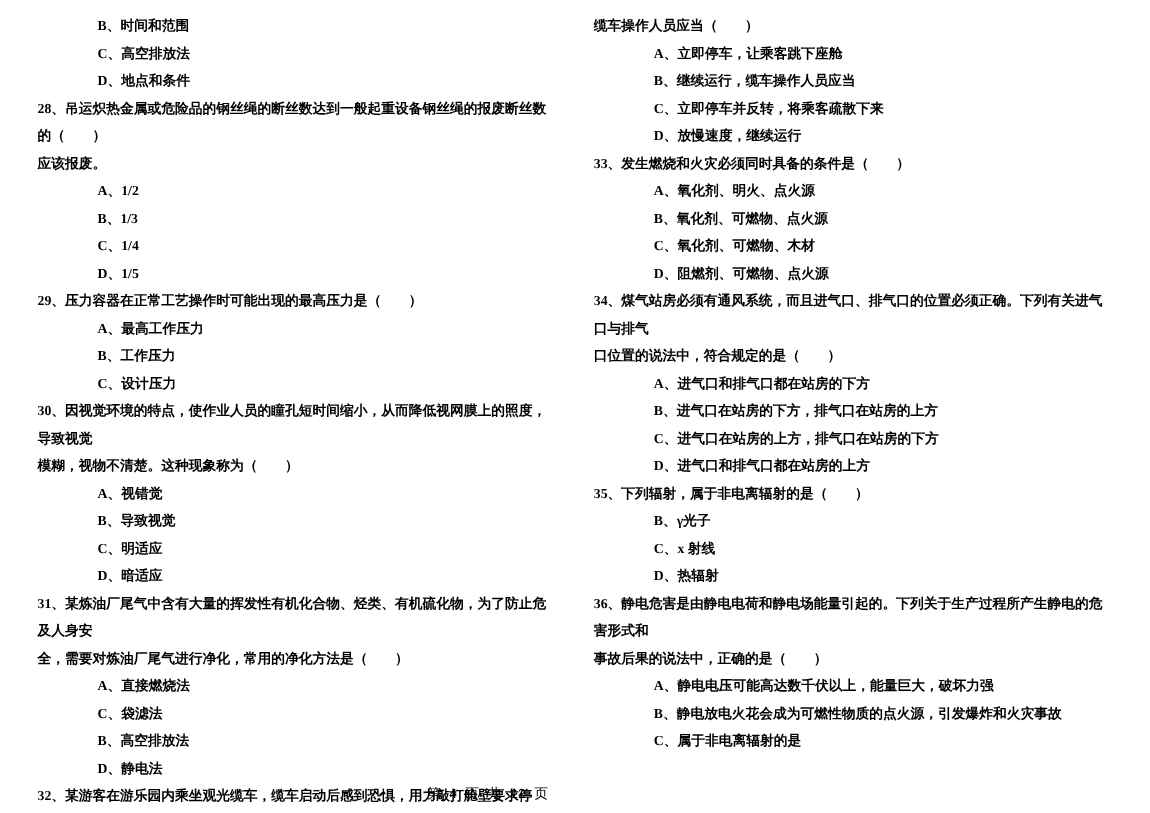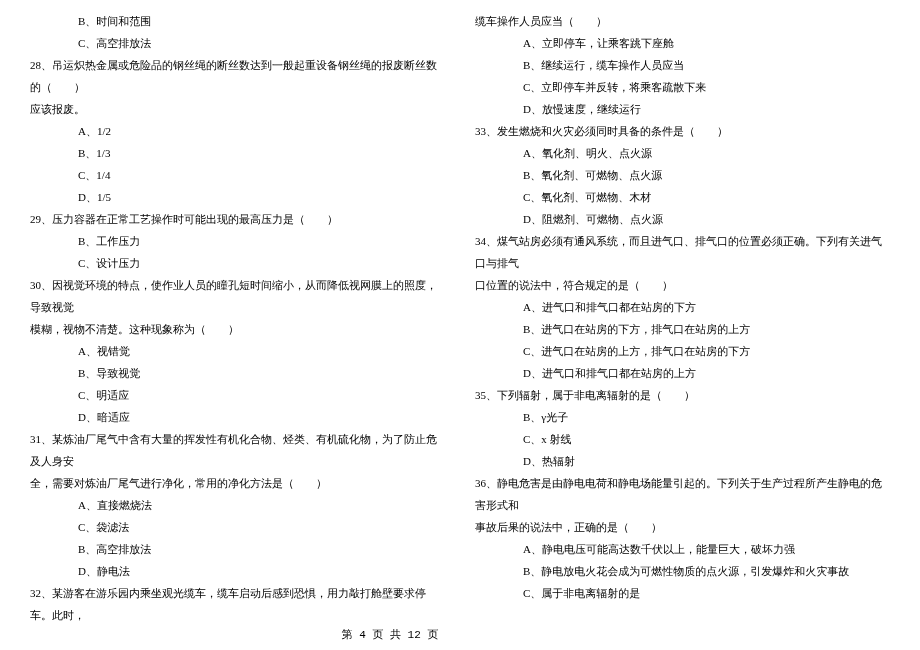--- a/index.html
+++ b/index.html
@@ -12,20 +12,21 @@
     overflow: hidden;
     position: relative;
   }
   .page {
     display: flex;
     flex-direction: row;
     padding: 10px 30px 30px 30px;
     box-sizing: border-box;
     width: 920px;
     height: 620px;
+    font-weight: bold;
   }
   .col {
     flex: 1;
     font-size: 11px;
     line-height: 2.0;
     color: #000;
   }
   .col + .col {
     margin-left: 30px;
   }
@@ -47,29 +48,31 @@
     font-family: Liberation Mono, monospace;
   }
 </style>
 </head>
 <body>
 
 <div class="page">
   <div class="col">
     <div class="opt-line">B、时间和范围</div>
     <div class="opt-line">C、高空排放法</div>
+    <div class="opt-line">D、地点和条件</div>
 
     <div class="q-line">28、吊运炽热金属或危险品的钢丝绳的断丝数达到一般起重设备钢丝绳的报废断丝数的（　　）</div>
     <div class="cont-line">应该报废。</div>
     <div class="opt-line">A、1/2</div>
     <div class="opt-line">B、1/3</div>
     <div class="opt-line">C、1/4</div>
     <div class="opt-line">D、1/5</div>
 
     <div class="q-line">29、压力容器在正常工艺操作时可能出现的最高压力是（　　）</div>
+    <div class="opt-line">A、最高工作压力</div>
     <div class="opt-line">B、工作压力</div>
     <div class="opt-line">C、设计压力</div>
 
     <div class="q-line">30、因视觉环境的特点，使作业人员的瞳孔短时间缩小，从而降低视网膜上的照度，导致视觉</div>
     <div class="cont-line">模糊，视物不清楚。这种现象称为（　　）</div>
     <div class="opt-line">A、视错觉</div>
     <div class="opt-line">B、导致视觉</div>
     <div class="opt-line">C、明适应</div>
     <div class="opt-line">D、暗适应</div>
 

